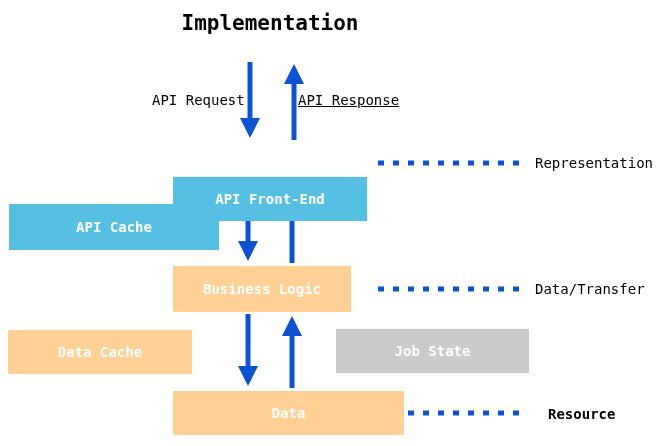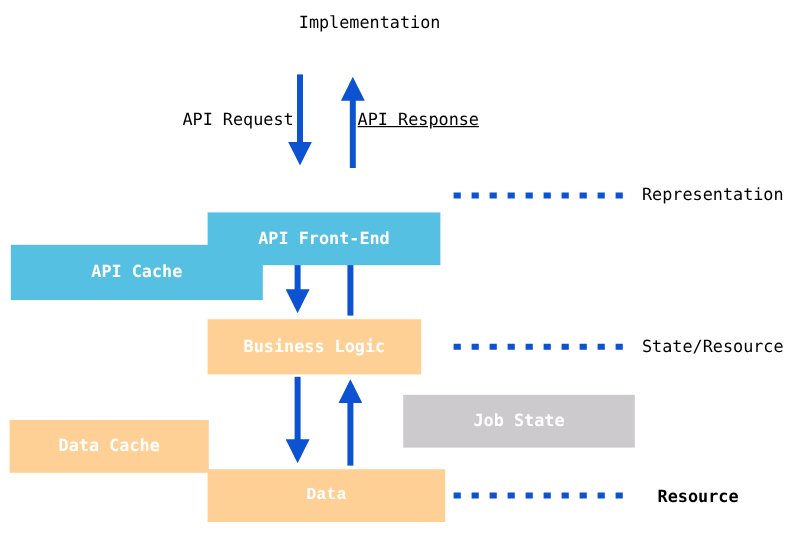--- a/index.html
+++ b/index.html
@@ -11,23 +11,23 @@
   #canvas {
     position: relative;
     width: 664px;
     height: 446px;
     background: #ffffff;
     overflow: hidden;
   }
   .abs { position: absolute; }
   .title {
     left: 173px; top: 11px; width: 194px;
-    text-align: right;
-    font-size: 14px;
-    font-weight: normal;
+    text-align: center;
+    font-size: 21px;
+    font-weight: bold;
     color: var(--label-text, #000);
     white-space: nowrap;
   }
   .flow-label {
     font-size: 14px;
     color: var(--label-text, #000);
     white-space: nowrap;
   }
   .box {
     display: flex;
@@ -38,23 +38,23 @@
     color: var(--box-text, #fff);
     white-space: nowrap;
   }
   .box-blue   { background: var(--blue-box,   #55C0E2); }
   .box-orange { background: var(--orange-box, #FFD096); }
   .box-gray   { background: var(--gray-box,   #CDCACD); }
 
   .box-api-front-end  { left: 173px; top: 141px; width: 194px; height: 44px; margin-top: 36px; }
   .box-api-cache      { left: 9px;   top: 204px; width: 210px; height: 46px; }
   .box-business-logic { left: 173px; top: 266px; width: 178px; height: 46px; }
-  .box-data-cache     { left: 8px;   top: 330px; width: 166px; height: 44px; margin-top: 20px; }
+  .box-data-cache     { left: 8px;   top: 330px; width: 184px; height: 44px; }
   .box-job-system     { left: 336px; top: 329px; width: 193px; height: 44px; }
-  .box-data           { left: 173px; top: 391px; width: 198px; height: 44px; font-family: Liberation Mono, monospace; }
+  .box-data           { left: 173px; top: 391px; width: 231px; height: 44px; }
 
   .label-api-request   { left: 152px; top: 92px; }
   .label-api-response  { left: 298px; top: 92px; text-decoration: underline; }
   .layer-label {
     font-size: 14px;
     color: var(--label-text, #000);
     white-space: nowrap;
   }
   .label-representation { left: 535px; top: 155px; }
   .label-state-transfer { left: 535px; top: 281px; }
@@ -128,16 +128,16 @@
 
   <div class="abs box box-gray box-job-system">
     <span>Job State</span>
   </div>
 
   <div class="abs box box-orange box-data">
     <span>Data</span>
   </div>
 
   <div class="abs layer-label label-representation">Representation</div>
-  <div class="abs layer-label label-state-transfer">State/Resource</div>
+  <div class="abs layer-label label-state-transfer">Data/Transfer</div>
   <div class="abs layer-label label-resource">Resource</div>
 
 </div>
 
 </body></html>

